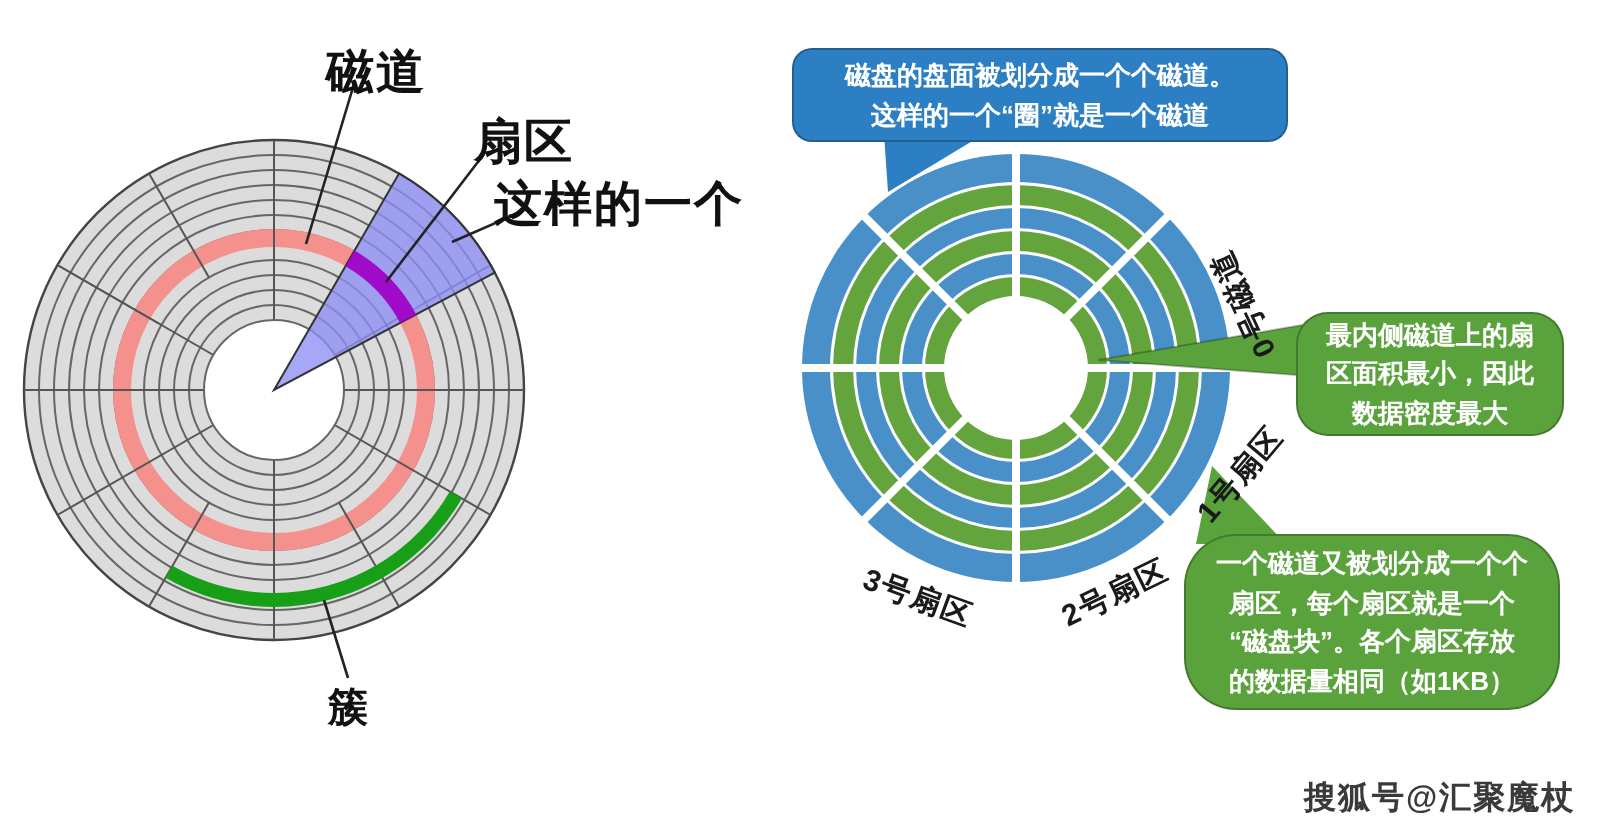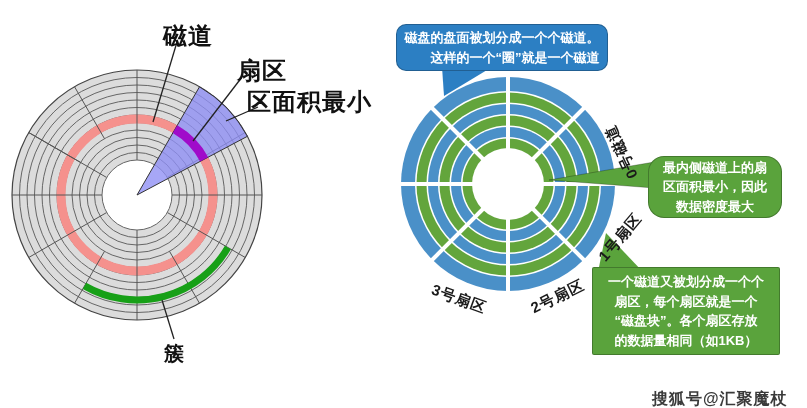--- a/index.html
+++ b/index.html
@@ -15,23 +15,23 @@
   .ring-label{
     position:absolute;color:#1a1a1a;font-weight:bold;font-size:15px;white-space:nowrap;
     transform-origin:left center;letter-spacing:1px;
   }
   .callout{
     position:absolute;color:#fff;font-weight:bold;font-size:13px;line-height:1.5;
     text-align:center;white-space:pre-line;border-radius:10px;
     display:flex;align-items:center;justify-content:center;
     box-sizing:border-box;padding:3px 4px;border:1px solid rgba(0,0,0,0.25);
   }
-  .callout-blue{background:#2c7fc3;left:396px;top:24px;width:212px;height:47px;text-align:right;}
+  .callout-blue{background:#2c7fc3;left:396px;top:24px;width:248px;height:47px;}
   .callout-green-mid{background:#5aa33c;left:648px;top:156px;width:134px;height:62px;border-radius:16px;}
-  .callout-green-bottom{background:#5aa33c;left:592px;top:267px;width:188px;height:88px;border-radius:2px;text-align:center;}
+  .callout-green-bottom{background:#5aa33c;left:592px;top:267px;width:188px;height:88px;border-radius:26px;text-align:center;}
   .watermark{
     position:absolute;left:652px;top:389px;font-size:16px;font-weight:bold;color:#3a3a3a;
     letter-spacing:1px;
     text-shadow:1px 1px 0 #fff,-1px -1px 0 #fff,1px -1px 0 #fff,-1px 1px 0 #fff,2px 2px 2px #fff;
   }
 </style>
 </head>
 <body>
 
 <svg width="380" height="408" viewBox="0 0 380 408">
@@ -113,21 +113,21 @@
     <line x1="532" y1="208" x2="585" y2="261"></line>
   </g>
 
   <polygon points="442,67 492,67 444,96" fill="#2c7fc3"></polygon>
   <polygon points="654,162 654,188 549,180" fill="#5aa33c" stroke="rgba(0,0,0,0.25)" stroke-width="1"></polygon>
   <polygon points="606,233 643,272 598,272" fill="#5aa33c"></polygon>
 </svg>
 
 <div class="disk-label" style="left:163px;top:20px">磁道</div>
 <div class="disk-label" style="left:237px;top:55px">扇区</div>
-<div class="disk-label" style="left:247px;top:86px">区面积最小</div>
+<div class="disk-label" style="left:247px;top:86px">这样的一个</div>
 <div class="disk-label" style="left:164px;top:340px;font-size:20px">簇</div>
 
 <div class="ring-label" style="left:634px;top:168px;transform:rotate(-115deg)">0号磁道</div>
 <div class="ring-label" style="left:602px;top:250px;transform:rotate(-50deg)">1号扇区</div>
 <div class="ring-label" style="left:532px;top:300px;transform:rotate(-26deg)">2号扇区</div>
 <div class="ring-label" style="left:432px;top:280px;transform:rotate(20deg)">3号扇区</div>
 
 <div class="callout callout-blue">磁盘的盘面被划分成一个个磁道。
 这样的一个“圈”就是一个磁道</div>
 <div class="callout callout-green-mid">最内侧磁道上的扇

